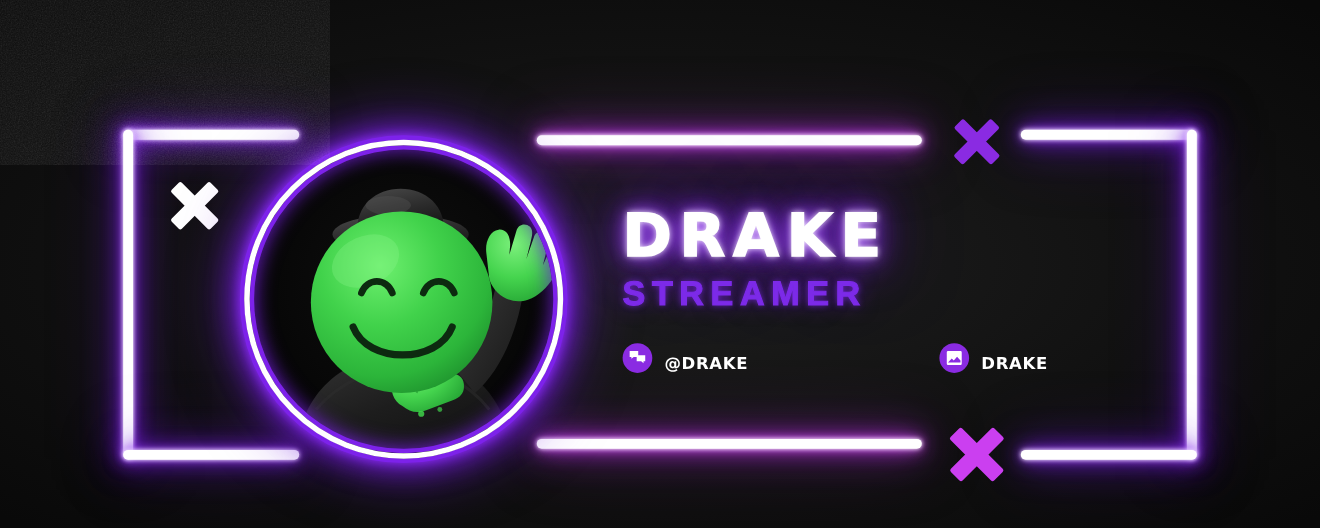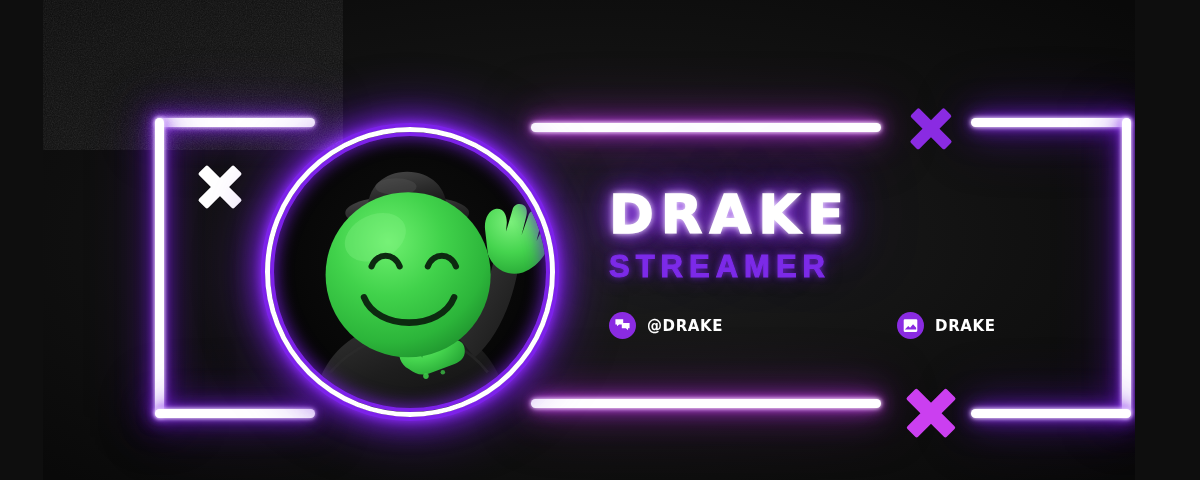--- a/index.html
+++ b/index.html
@@ -8,24 +8,23 @@
   html, body {
     width:1200px; height:480px;
     background:#0e0e0e;
     font-family:"Liberation Sans", sans-serif;
     overflow:hidden;
   }
 
   
   #banner {
     position:relative;
-    width:1092px; height:480px;
+    width:1200px; height:480px;
     background:#131313;
     overflow:hidden;
-    margin-left:43px;
   }
 
   
   #noise {
     position:absolute; inset:0;
     pointer-events:none;
     opacity:.5;
     mix-blend-mode:screen;
     z-index:40;
   }
@@ -126,21 +125,21 @@
       0 0 18px rgba(110,20,220,.55);
     -webkit-text-stroke:1px #7c2ae8;
   }
 
   
   #socials {
     display:flex;
     align-items:center;
     margin-top:28px;
   }
-  .social { display:flex; align-items:center; }
+  .social { display:flex; align-items:flex-end; }
   .social + .social { margin-left:174px; }
 
   .social-icon {
     width:27px; height:27px;
     border-radius:50%;
     background:#8a2be2;
     display:flex; align-items:center; justify-content:center;
     flex:0 0 auto;
   }
   .social-icon svg { display:block; }

